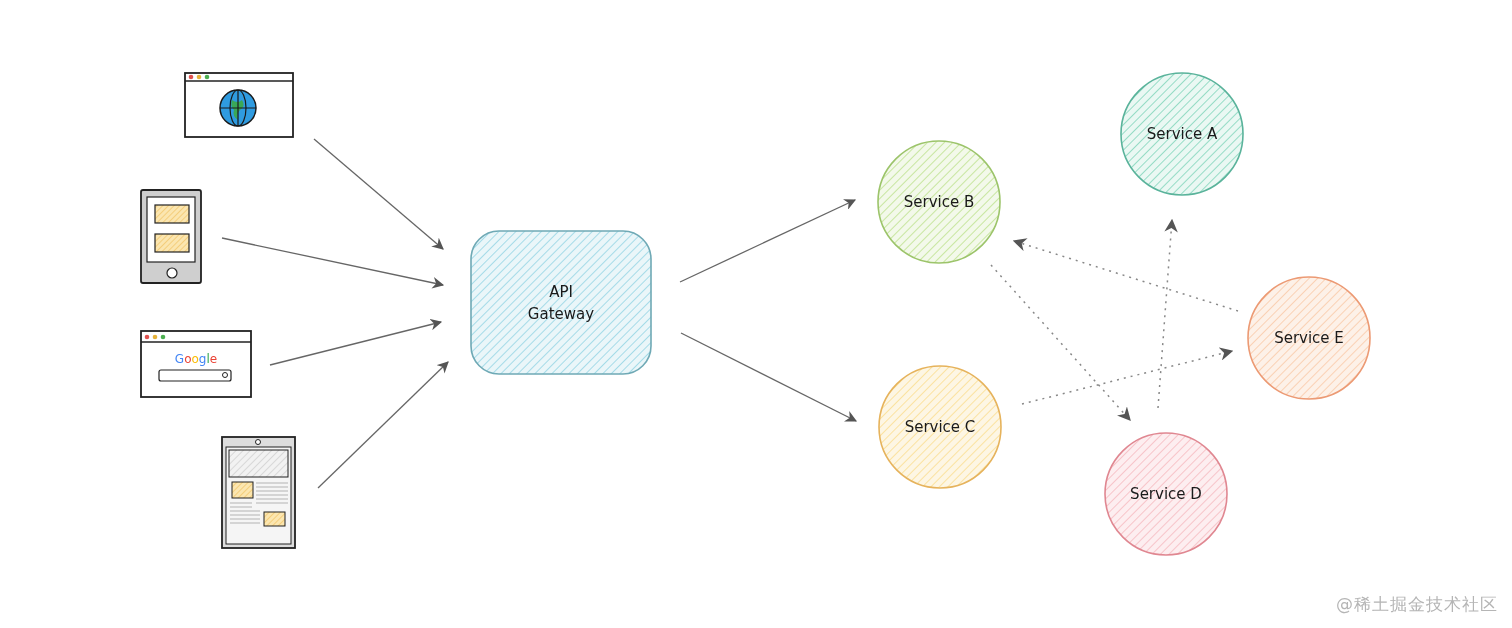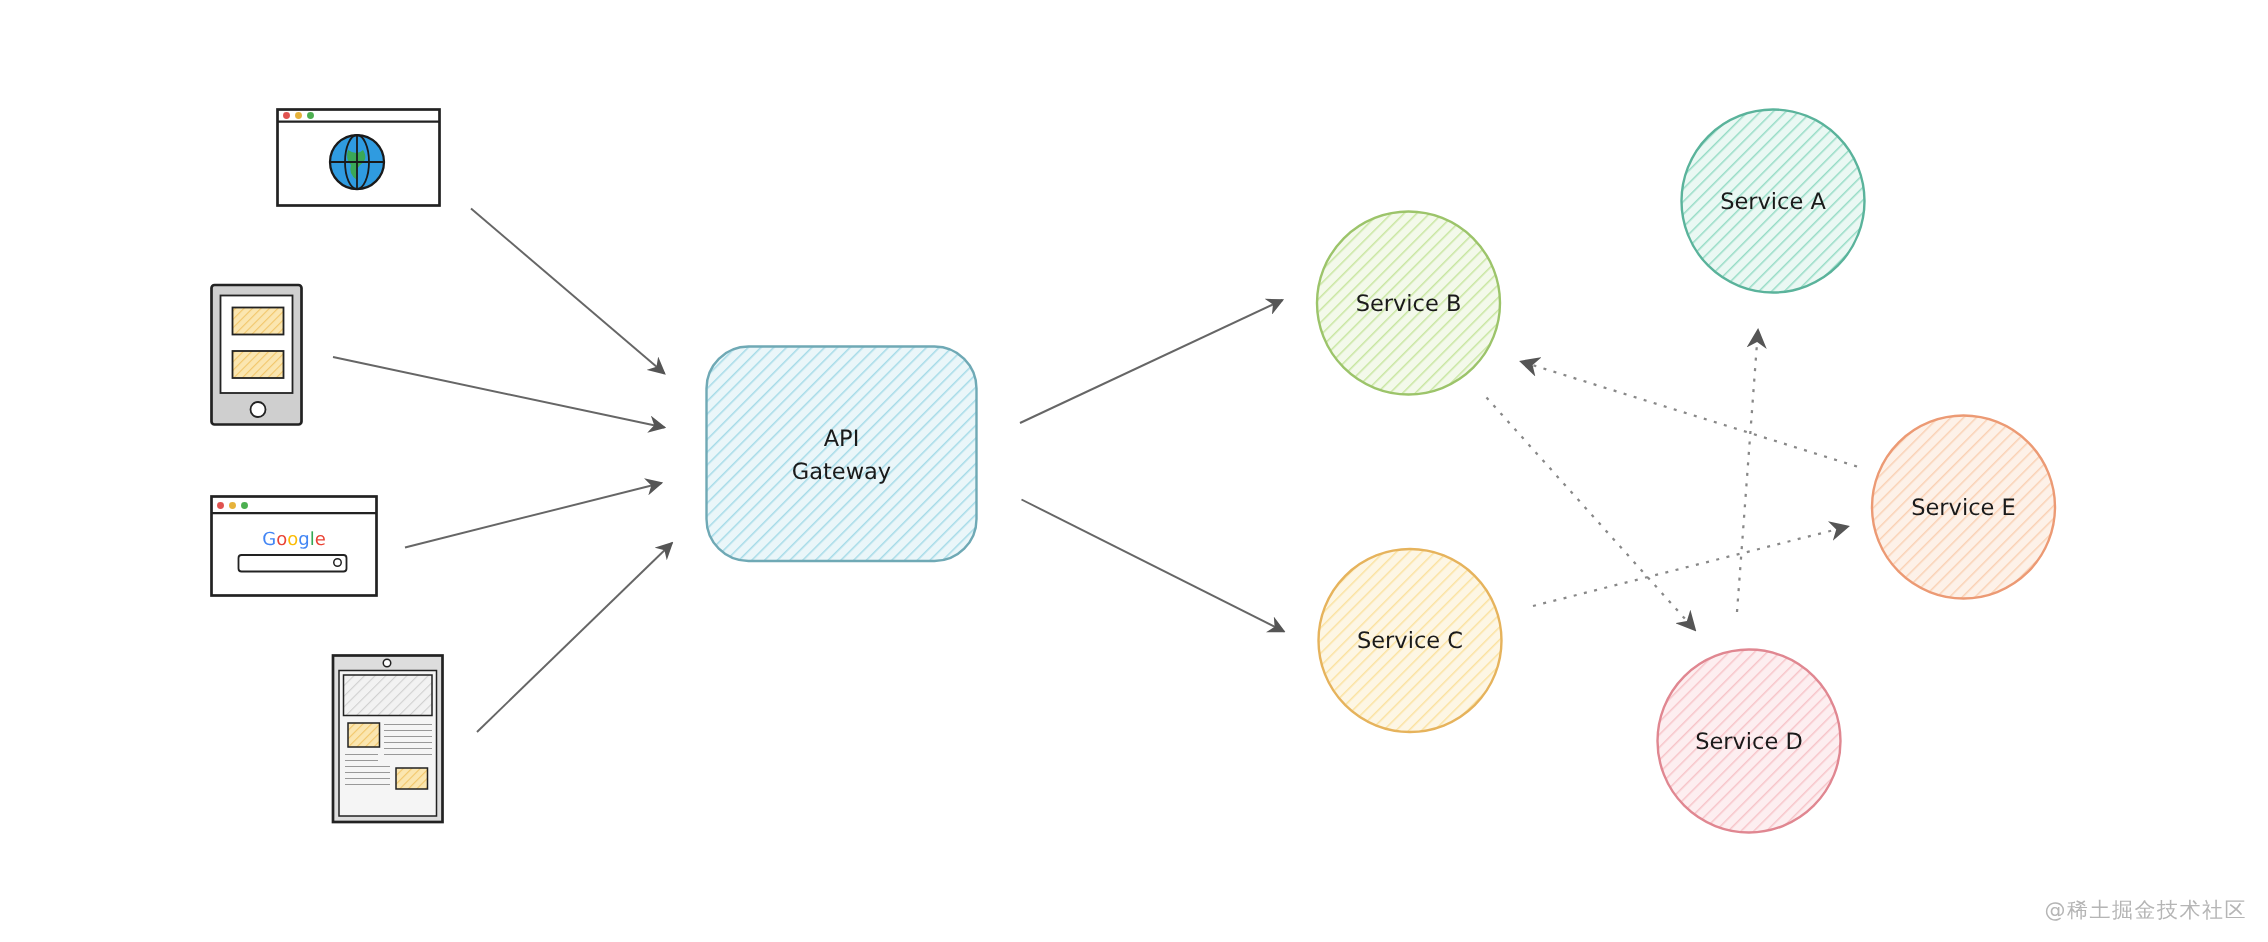--- a/index.html
+++ b/index.html
@@ -1,21 +1,21 @@
 <!DOCTYPE html>
 <html><head>
 <meta charset="utf-8">
 <style>
   html, body { margin: 0; padding: 0; background: #ffffff; }
   body { width: 1512px; height: 628px; position: relative; overflow: hidden;
          font-family: "DejaVu Sans", sans-serif; }
   svg.canvas { position: absolute; left: 0; top: 0; }
   .label { font-family: "DejaVu Sans", sans-serif; font-size: 15px; fill: #1a1a1a; }
   .watermark { position: absolute; right: 14px; bottom: 12px; color: #b5b5b5;
-               font-family: "DejaVu Sans", sans-serif; font-size: 14px; letter-spacing: 1px; }
+               font-family: "DejaVu Sans", sans-serif; font-size: 17px; letter-spacing: 1px; }
 </style>
 </head>
 <body>
 
 <svg class="canvas" width="1512" height="628" viewBox="0 0 1512 628" xmlns="http://www.w3.org/2000/svg">
   <defs>
     <pattern id="hatch-blue" width="6" height="6" patternUnits="userSpaceOnUse" patternTransform="rotate(45)">
       <rect width="6" height="6" fill="#eaf6f9"></rect>
       <line x1="0" y1="0" x2="0" y2="6" stroke="#a5dbe8" stroke-width="2"></line>
     </pattern>

